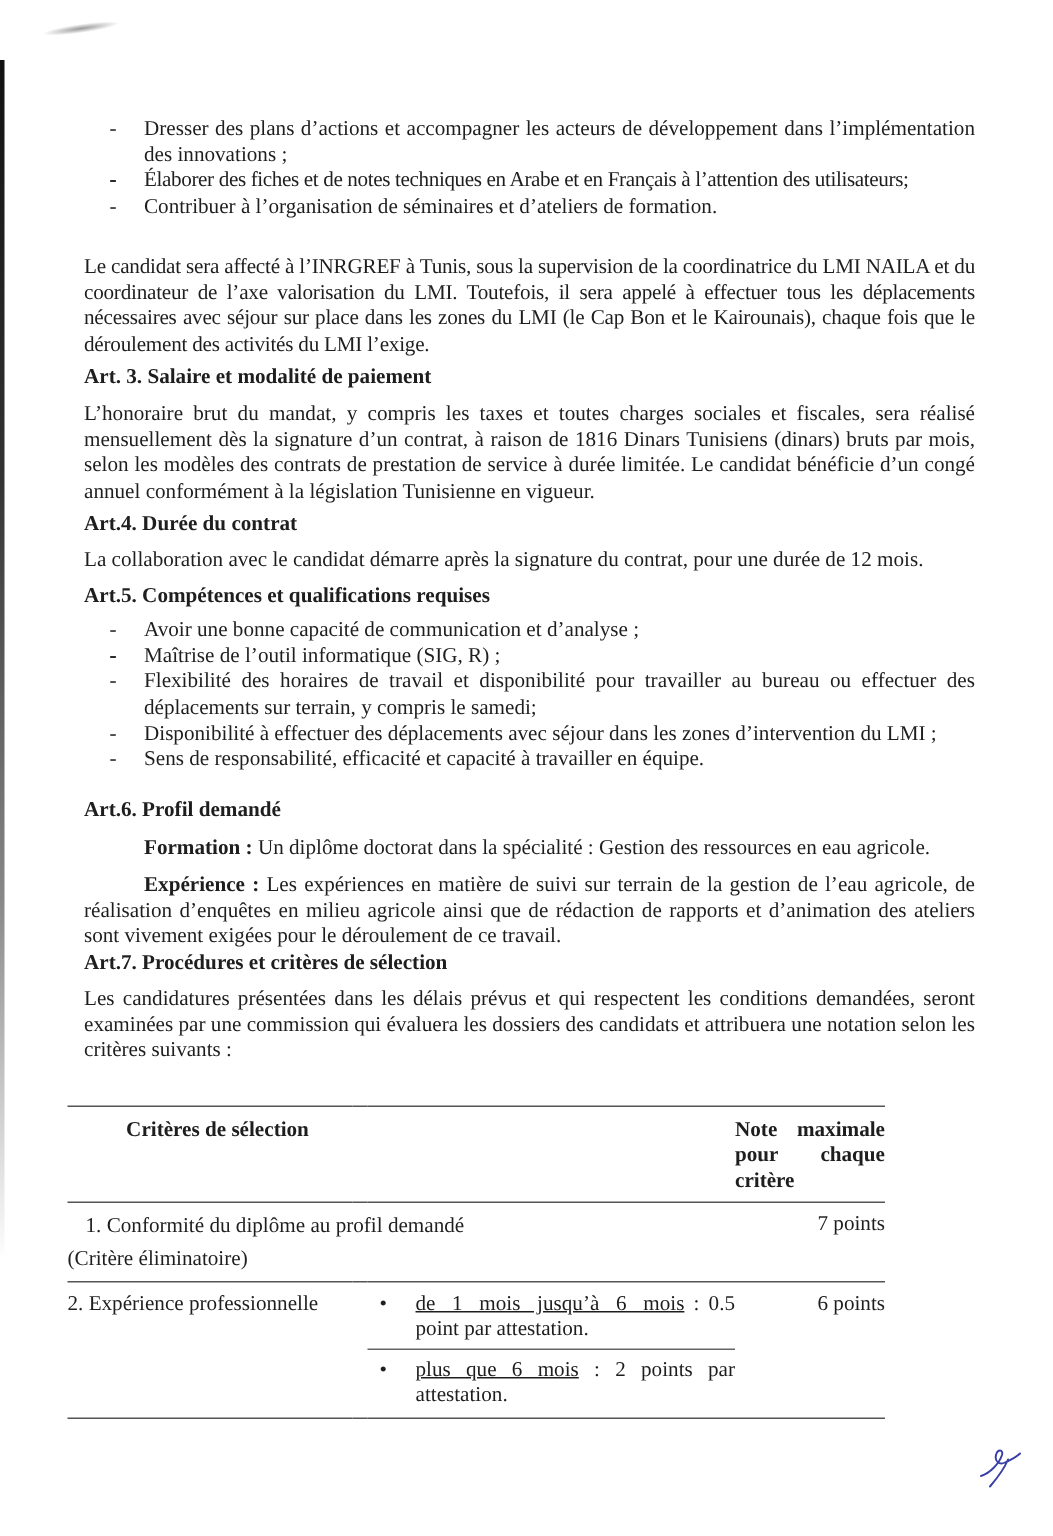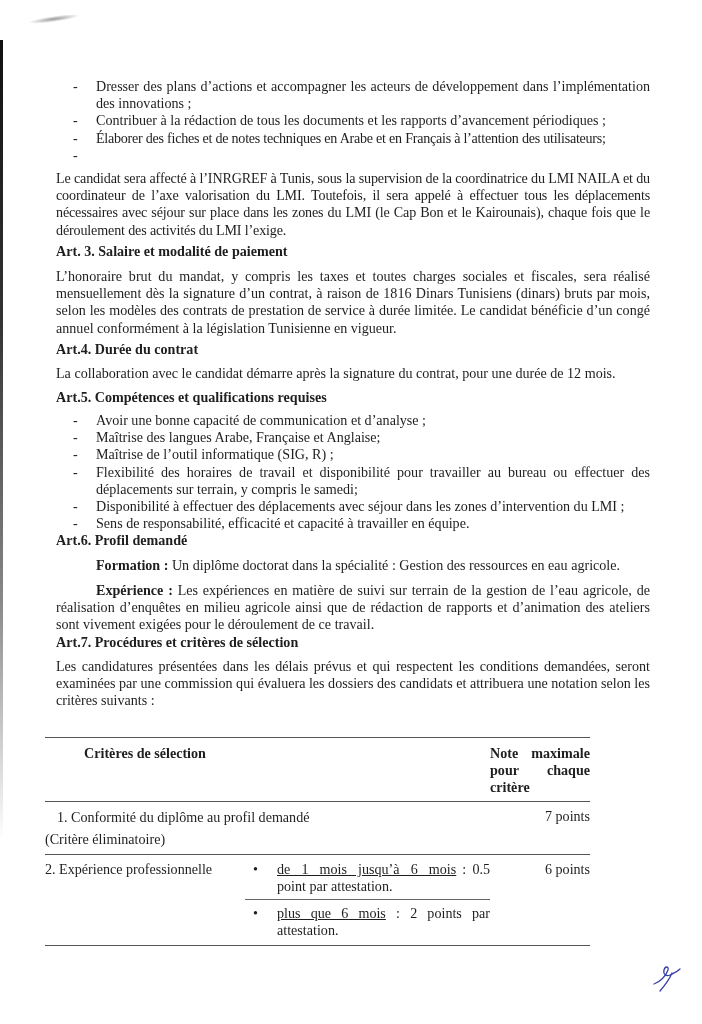--- a/index.html
+++ b/index.html
@@ -36,37 +36,37 @@
 </head>
 <body>
 
 <div class="left-bar"></div>
 <div class="smudge"></div>
 
 <div class="page">
 
   <ul class="bullets" style="position:absolute; top:78px; width:594px;">
     <li><span class="dash">-</span><span>Dresser des plans d’actions et accompagner les acteurs de développement dans l’implémentation des innovations ;</span></li>
-    <li><span class="dash">-</span><span>Contribuer à la rédaction de tous les documents et les rapports d’avancement périodiques ;</span></li>
+    <li><span class="dash">-</span></li>
     <li><span class="dash">-</span><span style="letter-spacing:-0.25px">Élaborer des fiches et de notes techniques en Arabe et en Français à l’attention des utilisateurs;</span></li>
-    <li><span class="dash">-</span></li>
+    <li><span class="dash">-</span><span>Contribuer à l’organisation de séminaires et d’ateliers de formation.</span></li>
   </ul>
 
   <p style="position:absolute; top:170px; width:594px; letter-spacing:-0.15px;">Le candidat sera affecté à l’INRGREF à Tunis, sous la supervision de la coordinatrice du LMI NAILA et du coordinateur de l’axe valorisation du LMI. Toutefois, il sera appelé à effectuer tous les déplacements nécessaires avec séjour sur place dans les zones du LMI (le Cap Bon et le Kairounais), chaque fois que le déroulement des activités du LMI l’exige.</p>
 
   <h3 style="position:absolute; top:243px;">Art. 3. Salaire et modalité de paiement</h3>
   <p style="position:absolute; top:268px; width:594px;">L’honoraire brut du mandat, y compris les taxes et toutes charges sociales et fiscales, sera réalisé mensuellement dès la signature d’un contrat, à raison de 1816 Dinars Tunisiens (dinars) bruts par mois, selon les modèles des contrats de prestation de service à durée limitée. Le candidat bénéficie d’un congé annuel conformément à la législation Tunisienne en vigueur.</p>
 
   <h3 style="position:absolute; top:341px;">Art.4. Durée du contrat</h3>
   <p style="position:absolute; top:365px; width:594px;">La collaboration avec le candidat démarre après la signature du contrat, pour une durée de 12 mois.</p>
 
   <h3 style="position:absolute; top:389px;">Art.5. Compétences et qualifications requises</h3>
   <ul class="bullets" style="position:absolute; top:412px; width:594px;">
     <li><span class="dash">-</span><span>Avoir une bonne capacité de communication et d’analyse ;</span></li>
-    <li><span class="dash">-</span><span>Maîtrise des langues Arabe, Française et Anglaise;</span></li>
+    <li><span class="dash">-</span></li>
     <li><span class="dash">-</span><span>Maîtrise de l’outil informatique (SIG, R) ;</span></li>
     <li><span class="dash">-</span><span>Flexibilité des horaires de travail et disponibilité pour travailler au bureau ou effectuer des déplacements sur terrain, y compris le samedi;</span></li>
     <li><span class="dash">-</span><span>Disponibilité à effectuer des déplacements avec séjour dans les zones d’intervention du LMI ;</span></li>
     <li><span class="dash">-</span><span>Sens de responsabilité, efficacité et capacité à travailler en équipe.</span></li>
   </ul>
 
   <h3 style="position:absolute; top:532px;">Art.6. Profil demandé</h3>
   <p class="indent-bold" style="position:absolute; top:557px; width:594px;"><b>Formation :</b><span> Un diplôme doctorat dans la spécialité : Gestion des ressources en eau agricole.</span></p>
   <p class="indent-bold" style="position:absolute; top:582px; width:594px;"><b>Expérience :</b><span> Les expériences en matière de suivi sur terrain de la gestion de l’eau agricole, de réalisation d’enquêtes en milieu agricole ainsi que de rédaction de rapports et d’animation des ateliers sont vivement exigées pour le déroulement de ce travail.</span></p>
 

